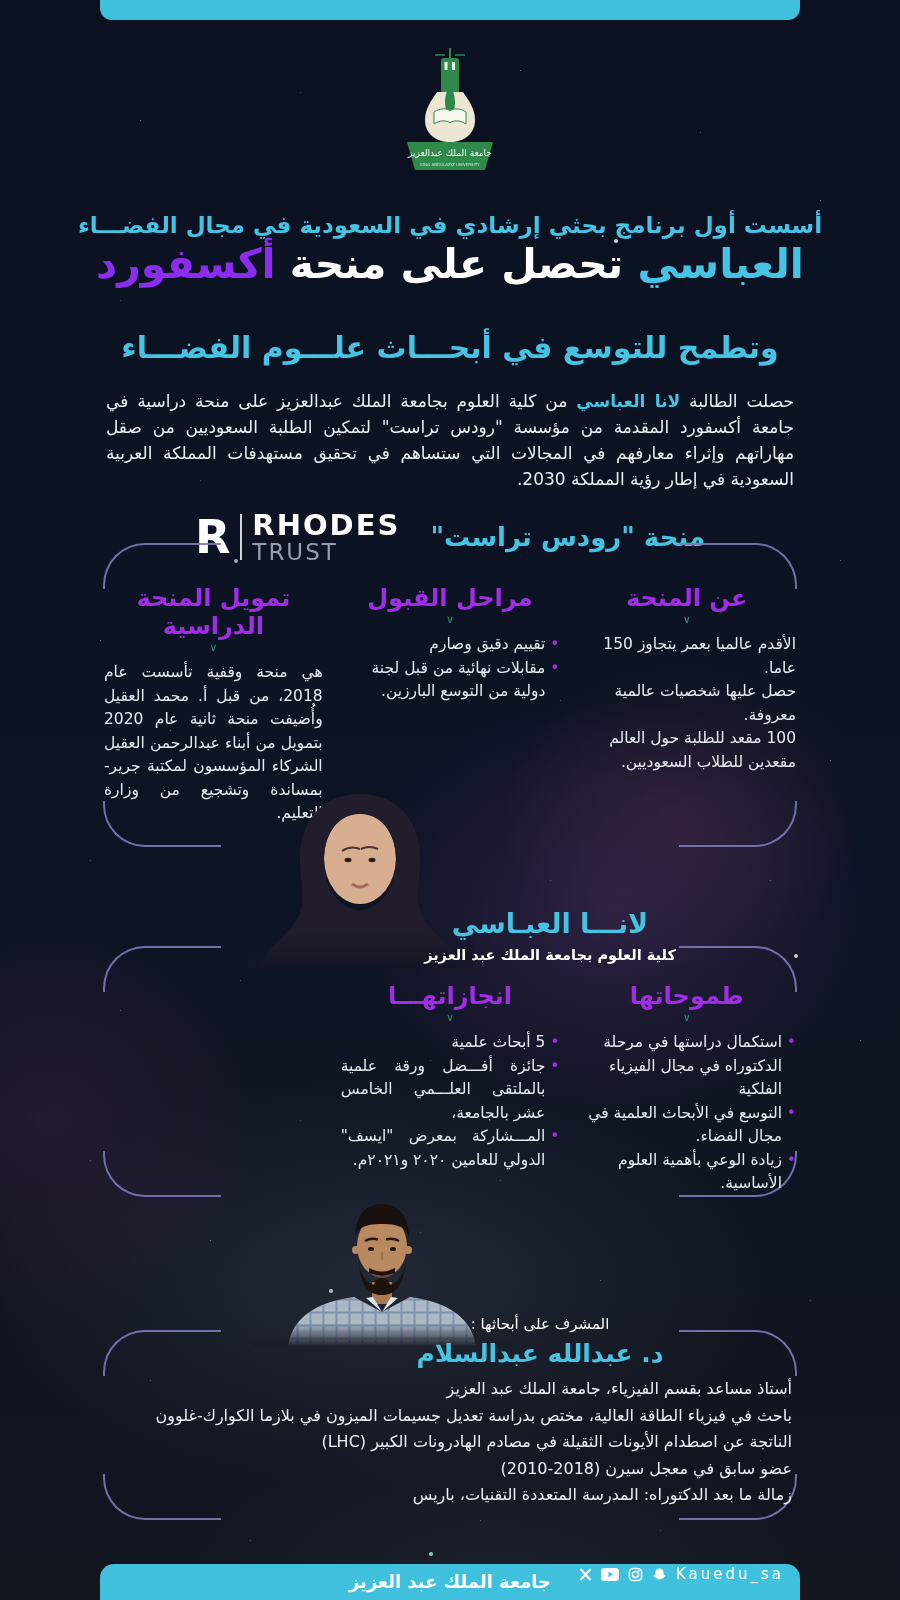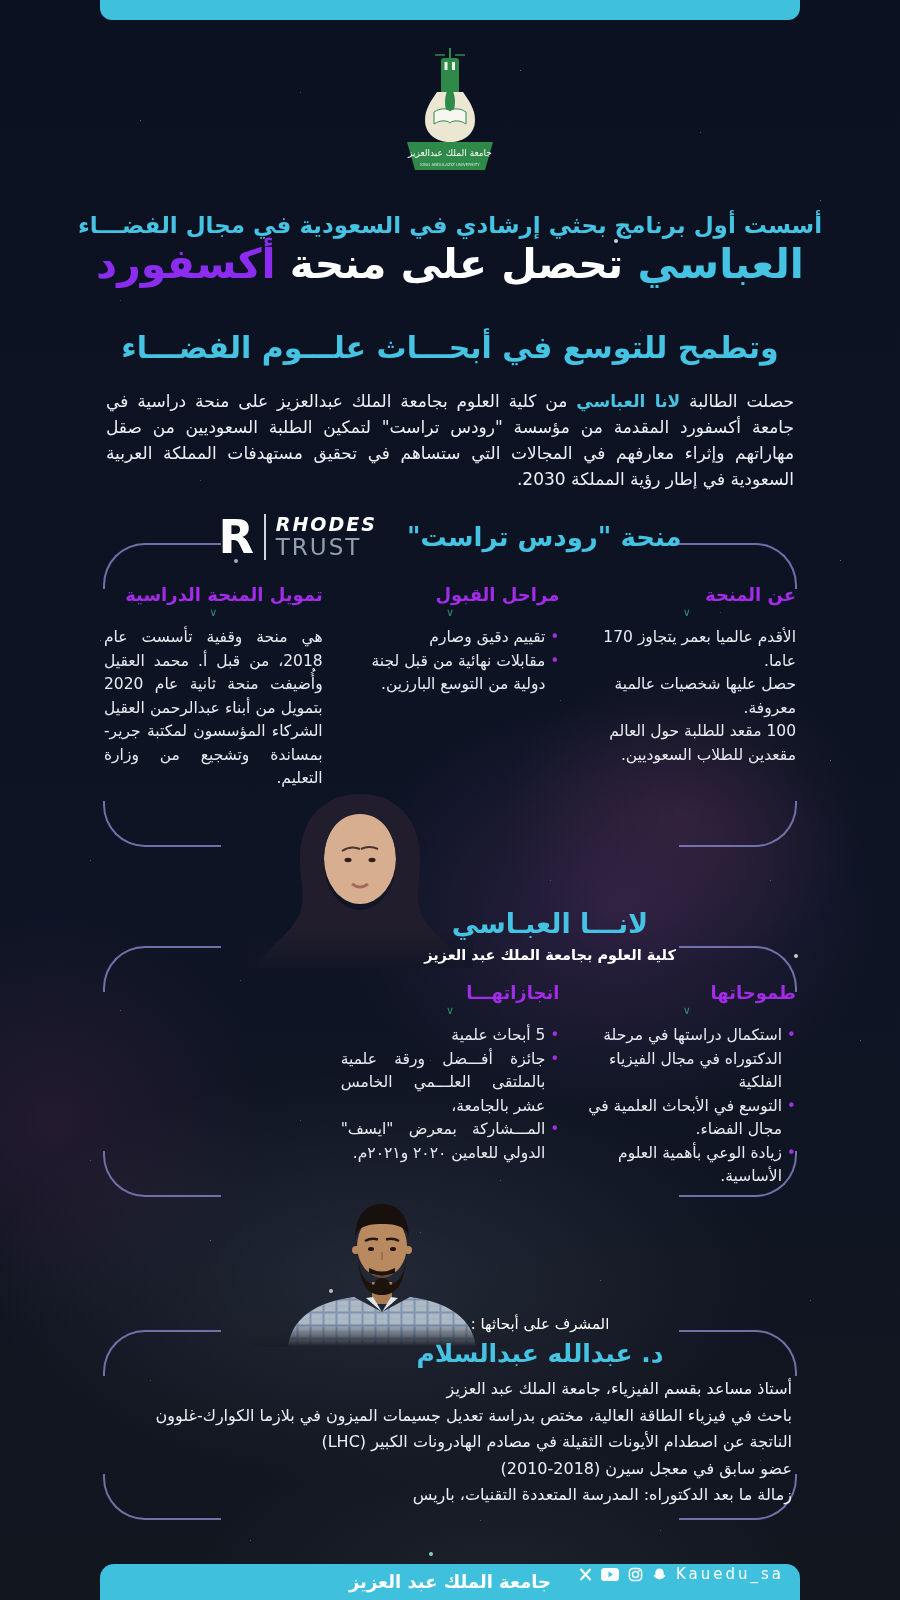--- a/index.html
+++ b/index.html
@@ -53,32 +53,32 @@
   .subtitle{position:absolute; top:330px; left:0; right:0; text-align:center; font-size:30px; font-weight:bold; color:var(--cyan);}
 
   .intro{position:absolute; top:388px; right:106px; left:106px; direction:rtl; text-align:justify; font-size:17px; line-height:26px; color:var(--txt);}
   .intro .hl{color:var(--cyan); font-weight:bold;}
 
   .rhodes-header{position:absolute; top:506px; left:0; right:0; height:62px; display:flex; direction:rtl; justify-content:center; align-items:center; gap:30px;}
   .rhodes-title{font-size:26px; font-weight:bold; color:var(--cyan);}
   .rhodes-logo{display:flex; direction:ltr; align-items:center; gap:10px;}
   .rh-r{font-size:46px; font-weight:bold; color:#fff; line-height:1;}
   .rh-sep{width:2px; height:46px; background:#cfd6dd;}
-  .rh-name1{font-size:19px; font-weight:bold; letter-spacing:2px; color:#fff; line-height:1.05;font-style:italic;}
+  .rh-name1{font-size:29px; font-weight:bold; letter-spacing:2px; color:#fff; line-height:1.05;}
   .rh-name2{font-size:23px; letter-spacing:2px; color:#93a0ab; line-height:1.05;}
 
   .corner{position:absolute; width:118px; height:46px; border-color:var(--bracket); opacity:.9;}
   .c-tl{border-top:2px solid var(--bracket); border-left:2px solid var(--bracket); border-top-left-radius:42px;}
   .c-tr{border-top:2px solid var(--bracket); border-right:2px solid var(--bracket); border-top-right-radius:42px;}
   .c-bl{border-bottom:2px solid var(--bracket); border-left:2px solid var(--bracket); border-bottom-left-radius:42px;}
   .c-br{border-bottom:2px solid var(--bracket); border-right:2px solid var(--bracket); border-bottom-right-radius:42px;}
 
   .cols{position:absolute; right:104px; left:104px; display:grid; grid-template-columns:1fr 1fr 1fr; column-gap:18px; direction:rtl;}
   .cols-1{top:584px;} .cols-2{top:982px;}
-  .col h3{font-size:18px; font-weight:bold; color:var(--hpurple); text-align:right;}
+  .col h3{font-size:24px; font-weight:bold; color:var(--hpurple); text-align:center;}
   .chev{display:block; text-align:center; color:var(--green); font-size:11px; line-height:14px; margin:1px 0 6px;}
   .chev::before{content:"\2228";}
   .col .body{font-size:15.5px; line-height:23.5px; color:#e8ecf2;}
   .plain div{text-align:right;}
   .just{text-align:justify;}
   ul.blt{list-style:none;}
   ul.blt li{position:relative; padding-right:14px; text-align:right;}
   ul.blt li::before{content:"\2022"; position:absolute; right:0; top:0; color:var(--hpurple);}
   ul.blt.just li{text-align:justify;}
 
@@ -140,21 +140,21 @@
   <div class="corner c-tl" style="left:103px; top:543px;"></div>
   <div class="corner c-tr" style="right:103px; top:543px;"></div>
   <div class="corner c-bl" style="left:103px; top:801px;"></div>
   <div class="corner c-br" style="right:103px; top:801px;"></div>
 
   <div class="cols cols-1">
     <div class="col">
       <h3>عن المنحة</h3>
       <span class="chev"></span>
       <div class="body plain">
-        <div>الأقدم عالميا بعمر يتجاوز 170 عاما.</div>
+        <div>الأقدم عالميا بعمر يتجاوز 150 عاما.</div>
         <div>حصل عليها شخصيات عالمية معروفة.</div>
         <div>100 مقعد للطلبة حول العالم مقعدين للطلاب السعوديين.</div>
       </div>
     </div>
     <div class="col">
       <h3>مراحل القبول</h3>
       <span class="chev"></span>
       <ul class="body blt">
         <li>تقييم دقيق وصارم</li>
         <li>مقابلات نهائية من قبل لجنة دولية من التوسع البارزين.</li>

